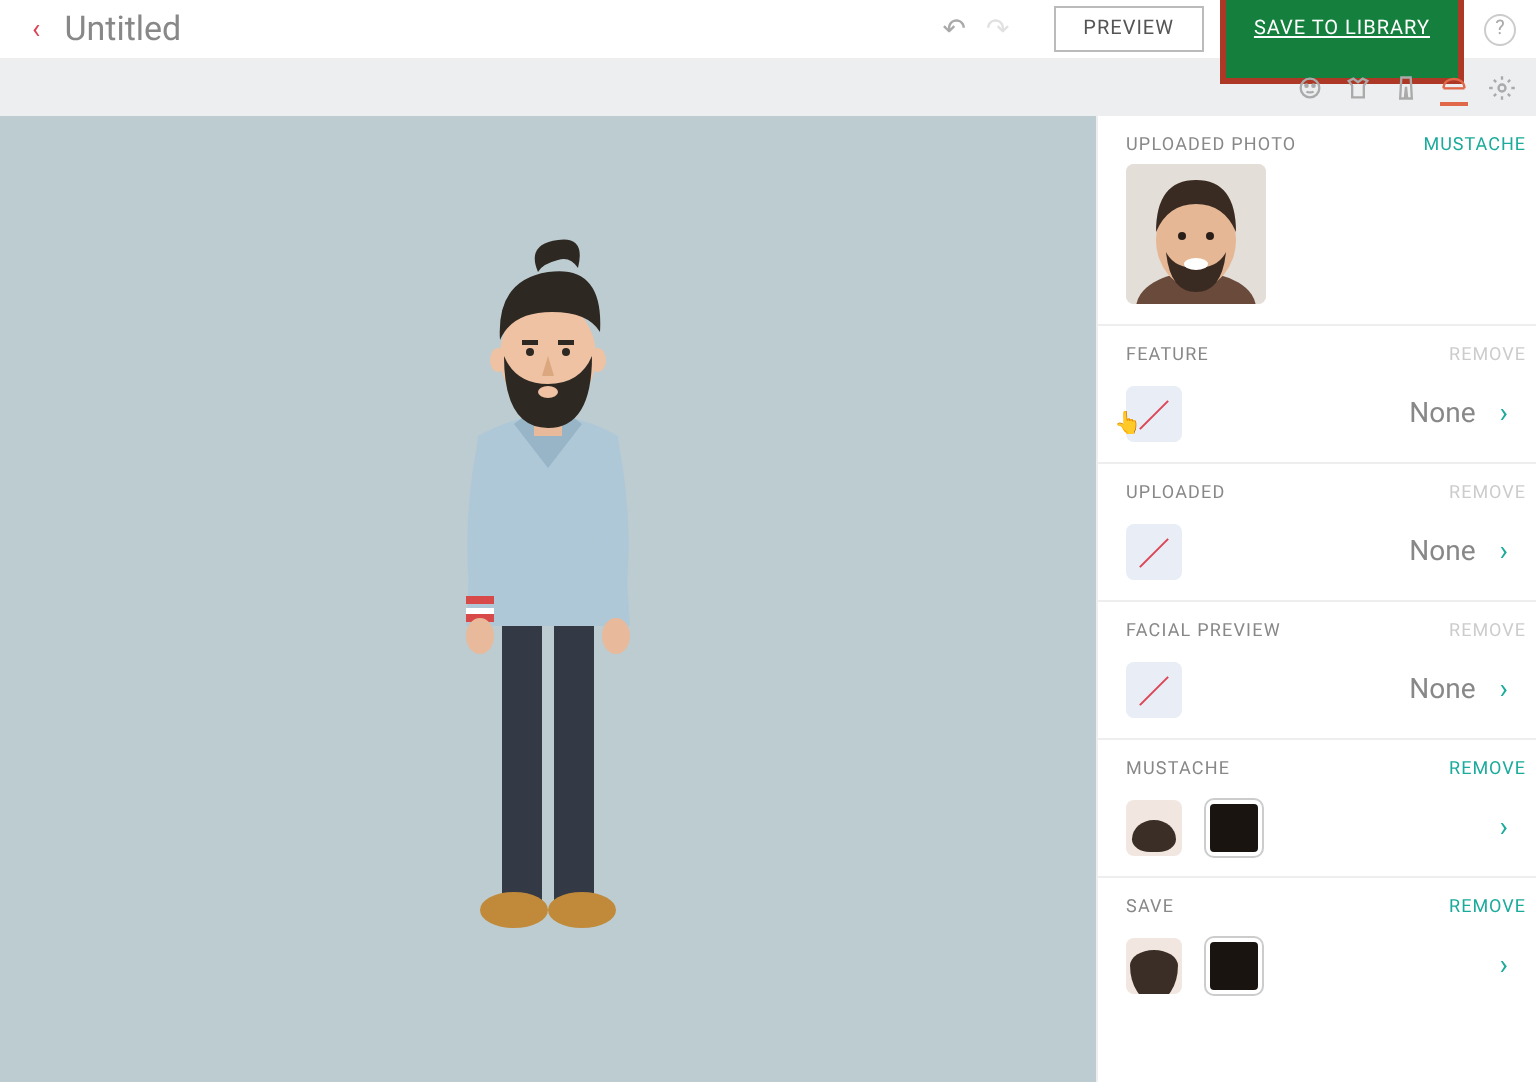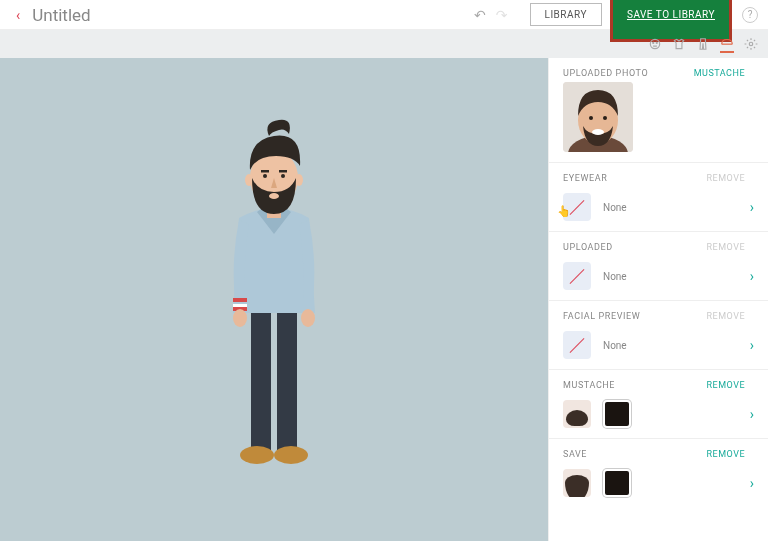--- a/index.html
+++ b/index.html
@@ -13,52 +13,52 @@
   .preview-btn { border: 1px solid #bbb; background: #fff; padding: 5px 14px; font-size: 10px; letter-spacing: .5px; color: #555; margin-left: 18px; cursor: pointer;}
   .save-btn-wrap { border: 3px solid #ad3826; margin-left: 8px; }
   .save-btn { background: #15803d; color: #fff; border: none; padding: 19px 14px; font-size: 10px; letter-spacing: .5px; cursor: pointer; text-decoration: underline;}
   .help { margin-left: 10px; color: #aaa; font-size: 13px; border:1px solid #ccc; border-radius:50%; width:16px; height:16px; display:flex; align-items:center; justify-content:center; font-size:10px;}
   .subbar { height: 28px; background: #eceeef; display:flex; align-items:center; justify-content:flex-end; padding:0 10px; gap:10px;}
   .tab-icon { width:14px; height:14px; color:#aaa; cursor:pointer; display:flex; align-items:center; justify-content:center;}
   .tab-icon.active { color:#e06849; border-bottom:2px solid #e06849; padding-bottom:4px; margin-bottom:-4px;}
   .content { display:flex; height: calc(541px - 58px); }
   .canvas { flex:1; background:#bcccd1; display:flex; align-items:center; justify-content:center; position:relative;}
   .sidebar { width:220px; background:#fff; overflow-y:auto; border-left:1px solid #eee;}
-  .side-pad { padding: 10px 23px 4px 14px; display:flex; justify-content:space-between; align-items:center;}
+  .side-pad { padding: 10px 5px 4px 14px; display:flex; justify-content:space-between; align-items:center;}
   .side-label { font-size:9px; letter-spacing:.6px; color:#888;}
   .side-action { font-size:9px; letter-spacing:.5px; cursor:pointer;}
   .side-action.teal { color:#1aab9b; }
   .side-action.disabled { color:#ccc; }
   .photo-row { padding: 0 14px 10px 14px; border-bottom:1px solid #eee;}
   .face-thumb { width:70px; height:70px; border-radius:4px; background:#e8e2de; position:relative; overflow:hidden;}
   .opt-row { padding: 6px 14px 10px 14px; border-bottom:1px solid #eee; display:flex; align-items:center; gap:12px;}
   .swatch { width:28px; height:28px; border-radius:4px; background:#e8edf6; position:relative; flex-shrink:0;}
   .swatch.none::after{content:""; position:absolute; left:4px; right:4px; top:50%; height:1px; background:#d45; transform:rotate(-45deg);}
   .swatch.color { background:#1a1410; border:2px solid #fff; box-shadow:0 0 0 1px #ccc;}
-  .opt-val { font-size:10px; color:#888; flex:1;}
+  .opt-val { font-size:14px; color:#888; flex:1;text-align:right;}
   .chev { color:#1aab9b; font-size:14px; cursor:pointer;}
   .cursor-hand { position:absolute; font-size:11px; pointer-events:none;}
   
   .avatar-svg { width:170px; height:400px; }
   
   .mst-thumb{width:28px;height:28px;border-radius:4px;background:#f1e6e0;position:relative;overflow:hidden;flex-shrink:0;}
   .mst-shape{position:absolute;left:3px;right:3px;bottom:2px;top:10px;background:#3b2e27;border-radius:50% 50% 40% 40%/60% 60% 40% 40%;}
   .brd-thumb{width:28px;height:28px;border-radius:4px;background:#f1e6e0;position:relative;overflow:hidden;flex-shrink:0;}
   .brd-shape{position:absolute;left:2px;right:2px;top:6px;bottom:-4px;background:#3b2e27;border-radius:50% 50% 50% 50%/30% 30% 70% 70%;}
 </style>
 </head>
 <body>
 
 <div class="topbar">
   <span class="back-arrow">‹</span>
   <span class="title">Untitled</span>
   <span class="top-spacer"></span>
   <span class="undo">↶</span>
   <span class="redo" style="opacity:.35">↷</span>
-  <button class="preview-btn">LIBRARY</button>
+  <button class="preview-btn">PREVIEW</button>
   <span class="save-btn-wrap">
     <button class="save-btn">SAVE TO LIBRARY</button>
   </span>
   <span class="help">?</span>
 </div>
 
 <div class="subbar">
   <span class="tab-icon">
     <svg viewBox="0 0 24 24" width="14" height="14" fill="none" stroke="currentColor" stroke-width="2">
         <circle cx="12" cy="12" r="8"></circle>
@@ -152,21 +152,21 @@
           <path d="M15 34 q0 -26 20 -26 q20 0 20 26 q-6 -14 -20 -14 q-14 0 -20 14" fill="#3a2b22"></path>
           <path d="M20 44 q2 20 15 20 q13 0 15 -20 q-4 8 -15 8 q-11 0 -15 -8" fill="#3a2b22"></path>
           <ellipse cx="35" cy="50" rx="6" ry="3" fill="#fff"></ellipse>
           <circle cx="28" cy="36" r="2" fill="#2a1f18"></circle>
           <circle cx="42" cy="36" r="2" fill="#2a1f18"></circle>
         </svg>
       </div>
     </div>
 
     <div class="side-pad">
-      <span class="side-label">EYEWEAR</span>
+      <span class="side-label">FEATURE</span>
       <span class="side-action disabled">REMOVE</span>
     </div>
     <div class="opt-row" style="position:relative">
       <div class="swatch none"></div>
       <span class="cursor-hand" style="left:8px; top:18px;">👆</span>
       <span class="opt-val">None</span>
       <span class="chev">›</span>
     </div>
 
     <div class="side-pad">

